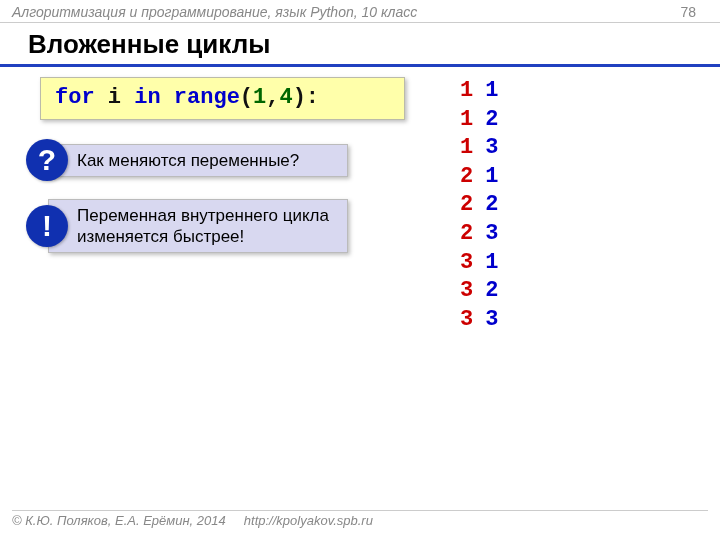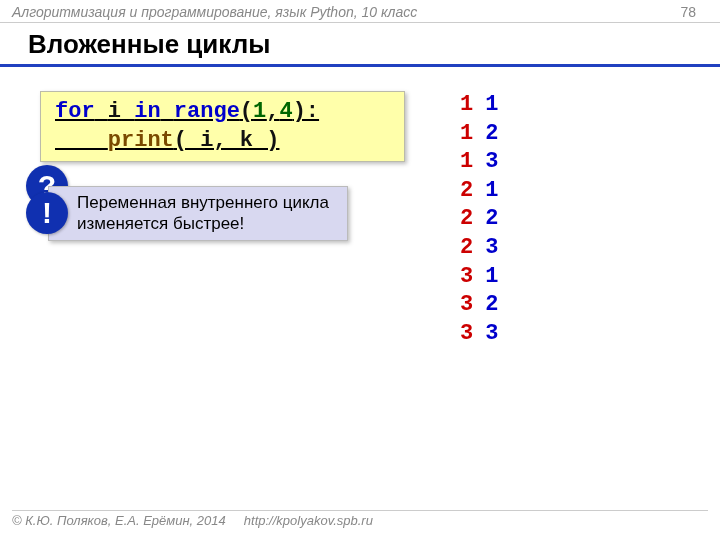--- a/index.html
+++ b/index.html
@@ -20,37 +20,36 @@
     justify-content: space-between;
     border-bottom: 1px solid #ccc;
   }
   .page-num { font-weight: normal; font-style: normal; }
   .title {
     font-size: 26px;
     font-weight: bold;
     color: #000;
     padding: 6px 0 4px 28px;
     border-bottom: 3px solid #2040c0;
-    margin-bottom: 24px;
+    margin-bottom: 10px;
   }
   .content {
     position: relative;
     padding-left: 40px;
   }
   .code-box {
     background: #ffffaa;
     border: 1px solid #bba;
     box-shadow: 2px 2px 4px rgba(0,0,0,0.25);
     padding: 6px 14px;
     width: 365px;
     font-family: "Courier New", monospace;
     font-size: 22px;
     font-weight: bold;
     line-height: 1.3;
-    text-decoration: underline;
   }
   .kw { color: #0000cc; }
   .num { color: #006600; }
   .fn { color: #7a4a00; }
   .plain { color: #111; }
 
   .callouts { margin-top: 24px; }
   .callout {
     position: relative;
     margin-bottom: 22px;
@@ -121,28 +120,26 @@
 
 <div class="content">
 
   <div class="code-box">
     <div>
       <span class="kw">for</span>
       <span class="plain">i</span>
       <span class="kw">in</span>
       <span class="kw">range</span><span class="plain">(</span><span class="num">1</span><span class="plain">,</span><span class="num">4</span><span class="plain">):</span>
     </div>
-    <div>
-      <span class="plain" style="white-space:pre;">    </span><span class="fn">print</span><span class="plain">( i, k )</span>
-    </div>
   </div>
 
   <div class="callouts">
     <div class="callout">
       <div class="badge">?</div>
+      <div class="bubble">Как меняются переменные?</div>
     </div>
     <div class="callout">
       <div class="badge">!</div>
       <div class="bubble">Переменная внутреннего цикла изменяется быстрее!</div>
     </div>
   </div>
 
   <div class="output">
     <div class="out-row">
         <span class="out-i">1</span>

